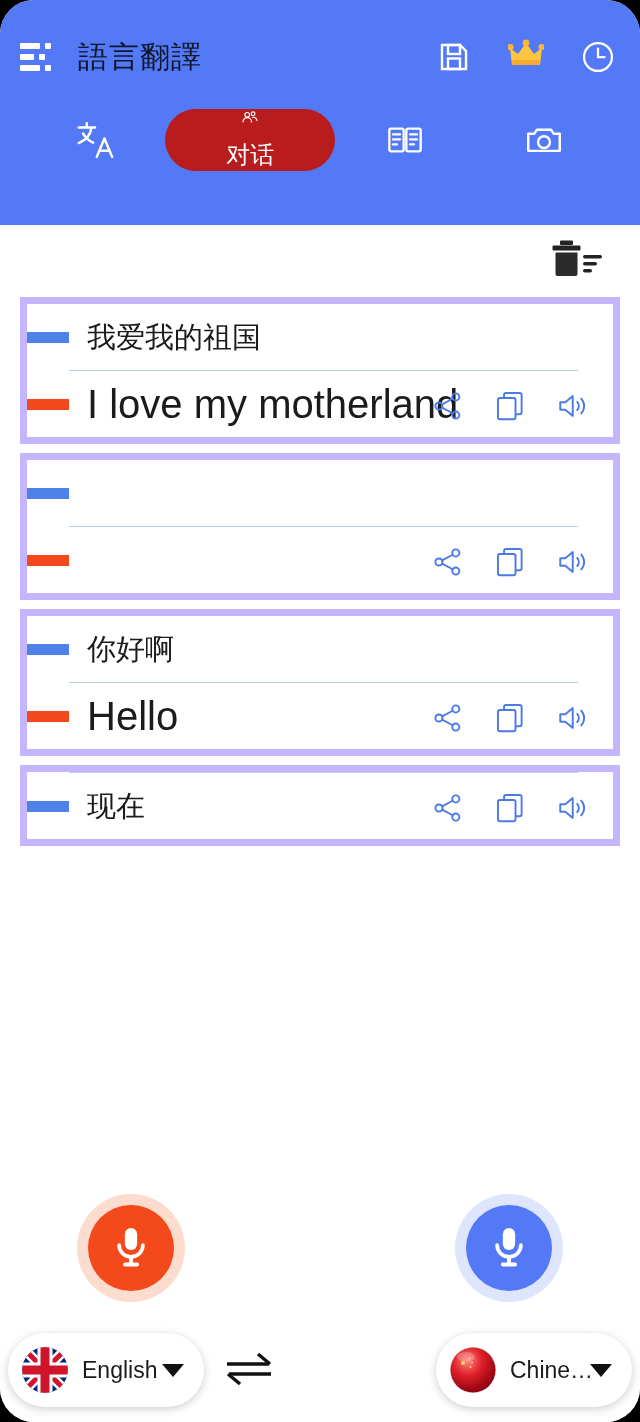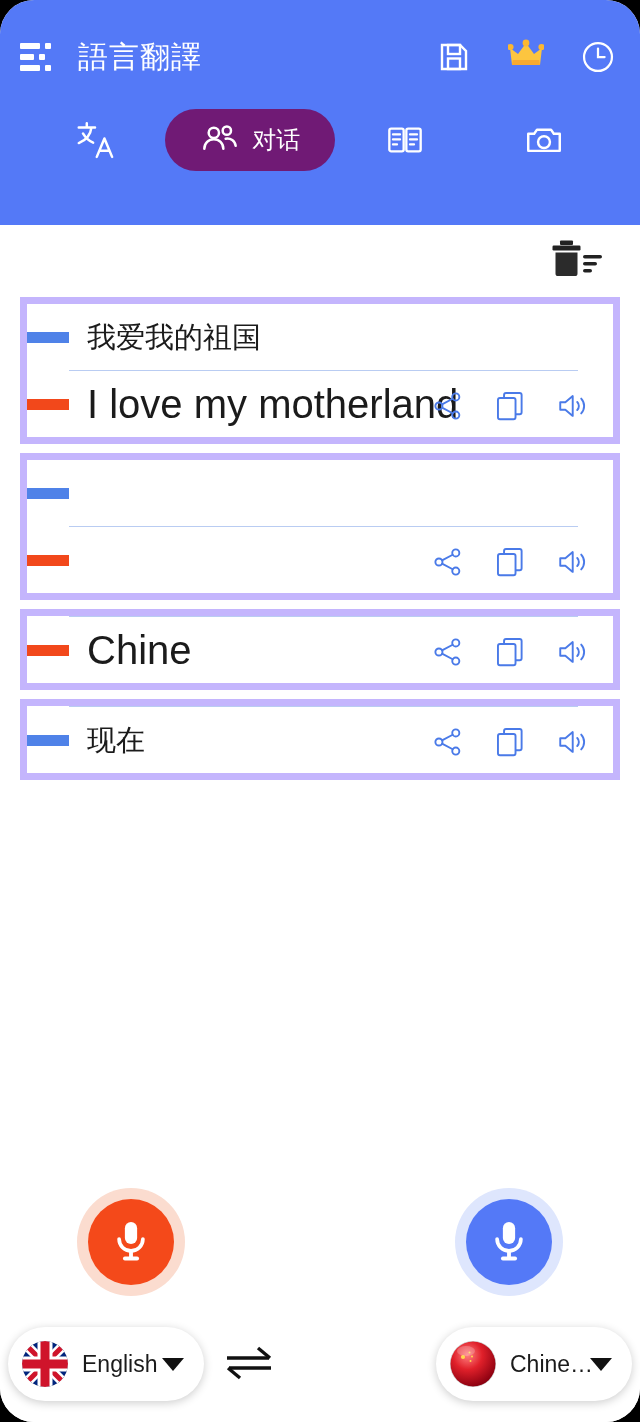--- a/index.html
+++ b/index.html
@@ -38,21 +38,21 @@
     cursor: pointer;
   }
   .menu-row { display: flex; align-items: center; height: 6px; }
   .menu-row .bar { background: #fff; height: 6px; border-radius: 1px; }
   .menu-row .dot { background: #fff; height: 6px; width: 6px; border-radius: 1px; }
   .mr1 .bar { width: 20px; } .mr1 .dot { margin-left: 5px; }
   .mr2 .bar { width: 14px; } .mr2 .dot { margin-left: 5px; }
   .mr3 .bar { width: 20px; } .mr3 .dot { margin-left: 5px; }
 
   .app-title {
-    color: #ffffff;
+    color: #0f172a;
     font-size: 30px;
     font-weight: 400;
     margin-left: 24px;
     letter-spacing: 1px;
     white-space: nowrap;
   }
   .header-actions {
     margin-left: auto;
     display: flex;
     align-items: center;
@@ -68,25 +68,26 @@
   }
   .tab {
     flex: 1;
     display: flex;
     align-items: center;
     justify-content: center;
     height: 62px;
     cursor: pointer;
   }
   .tab.active {
-    background: #701a75;
+    background: #b91c1c;
     border-radius: 31px;
     max-width: 170px;
     gap: 12px;
     padding: 0 18px;
+    flex-direction: column;
   }
   .tab-label {
     color: #fff;
     font-size: 24px;
     white-space: nowrap;
   }
   .tab svg { display: block; }
 
   
   .body-area {
@@ -145,21 +146,21 @@
     bottom: 10px;
     display: flex;
     align-items: center;
     gap: 28px;
   }
   .act { cursor: pointer; display: block; }
 
   
   .bottom {
     position: absolute;
-    left: 0; right: 0; bottom: 6px;
+    left: 0; right: 0; bottom: 0;
     height: 225px;
   }
   .mic-row {
     position: relative;
     height: 120px;
   }
   .mic {
     position: absolute;
     width: 86px; height: 86px;
     border-radius: 50%;
@@ -393,24 +394,28 @@
               <svg width="36" height="34" viewBox="0 0 24 24" fill="none" stroke="#4a7ae8" stroke-width="1.35" stroke-linecap="round" stroke-linejoin="round">
                 <path d="M3 9.3h3.6L11.8 5v14l-5.2-4.3H3z"></path>
                 <path d="M15 9.2a4 4 0 0 1 0 5.6M17.8 6.8a7.6 7.6 0 0 1 0 10.4"></path>
               </svg>
             </span>
           </span>
         </div>
       </div>
 
       <div class="card">
+        <div class="line">
+          <span class="swatch blue"></span>
+          <span class="text cjk">你好啊</span>
+        </div>
         <div class="divider"></div>
         <div class="line">
           <span class="swatch red"></span>
-          <span class="text">Chine</span>
+          <span class="text">Hello</span>
           <span class="actions">
             <span class="act">
               <svg width="34" height="34" viewBox="0 0 24 24" fill="none" stroke="#4a7ae8" stroke-width="1.35" stroke-linecap="round">
                 <circle cx="17.5" cy="5.6" r="2.5"></circle>
                   <circle cx="5.6" cy="12" r="2.5"></circle>
                   <circle cx="17.5" cy="18.4" r="2.5"></circle>
                 <path d="M15.3 6.9 L7.8 10.8M7.8 13.2 L15.3 17.1"></path>
               </svg>
             </span>
             <span class="act">

